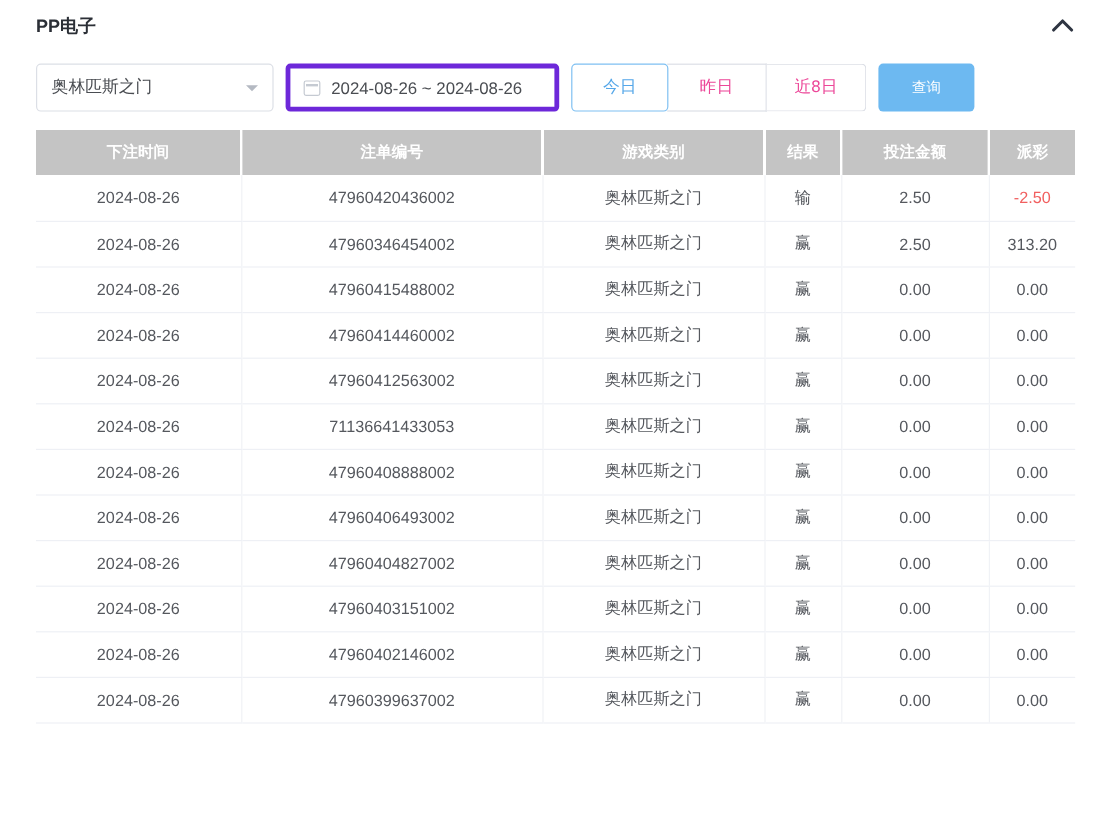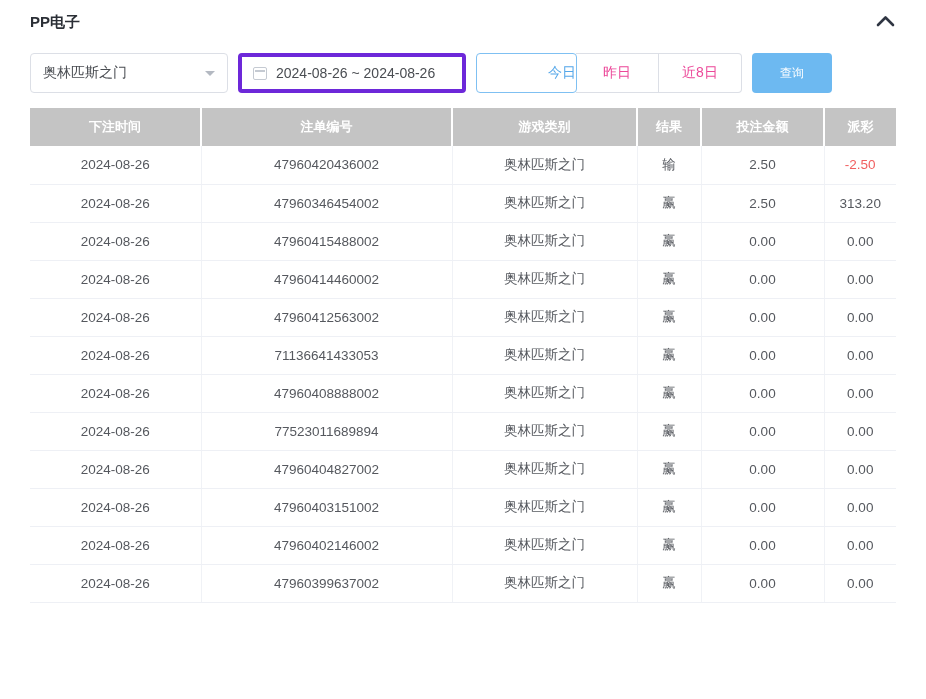--- a/index.html
+++ b/index.html
@@ -54,21 +54,21 @@
   .qbtn {
     height: 40px; width: 83px; background: #fff;
     border: 1px solid #dcdfe6; border-left-width: 0;
     color: #ec4899; font-size: 14px; padding: 0; cursor: pointer;
     font-family: inherit;
   }
   .qbtn:first-child { border-left-width: 1px; border-radius: 4px 0 0 4px; }
   .qbtn:last-child { border-radius: 0 4px 4px 0; }
   .qbtn.active {
     border: 1px solid var(--active-border); color: var(--active-text);
-    border-radius: 4px; position: relative; z-index: 1; width: 101px; margin-right: -1px; text-align: right;
+    border-radius: 4px; position: relative; z-index: 1; width: 81px; margin-right: -1px;
   }
   .search-btn {
     margin-left: 10px; width: 80px; height: 40px;
     background: var(--accent-blue); color: #fff;
     border: none; border-radius: 4px; font-size: 12px; cursor: pointer;
     font-family: inherit;
   }
 
   
   table { border-collapse: collapse; table-layout: fixed; width: 866px; }
@@ -204,21 +204,21 @@
         <tr>
           <td>2024-08-26</td>
           <td>47960408888002</td>
           <td>奥林匹斯之门</td>
           <td>赢</td>
           <td>0.00</td>
           <td>0.00</td>
         </tr>
         <tr>
           <td>2024-08-26</td>
-          <td>77523011689894</td>
+          <td>47960406493002</td>
           <td>奥林匹斯之门</td>
           <td>赢</td>
           <td>0.00</td>
           <td>0.00</td>
         </tr>
         <tr>
           <td>2024-08-26</td>
           <td>47960404827002</td>
           <td>奥林匹斯之门</td>
           <td>赢</td>

